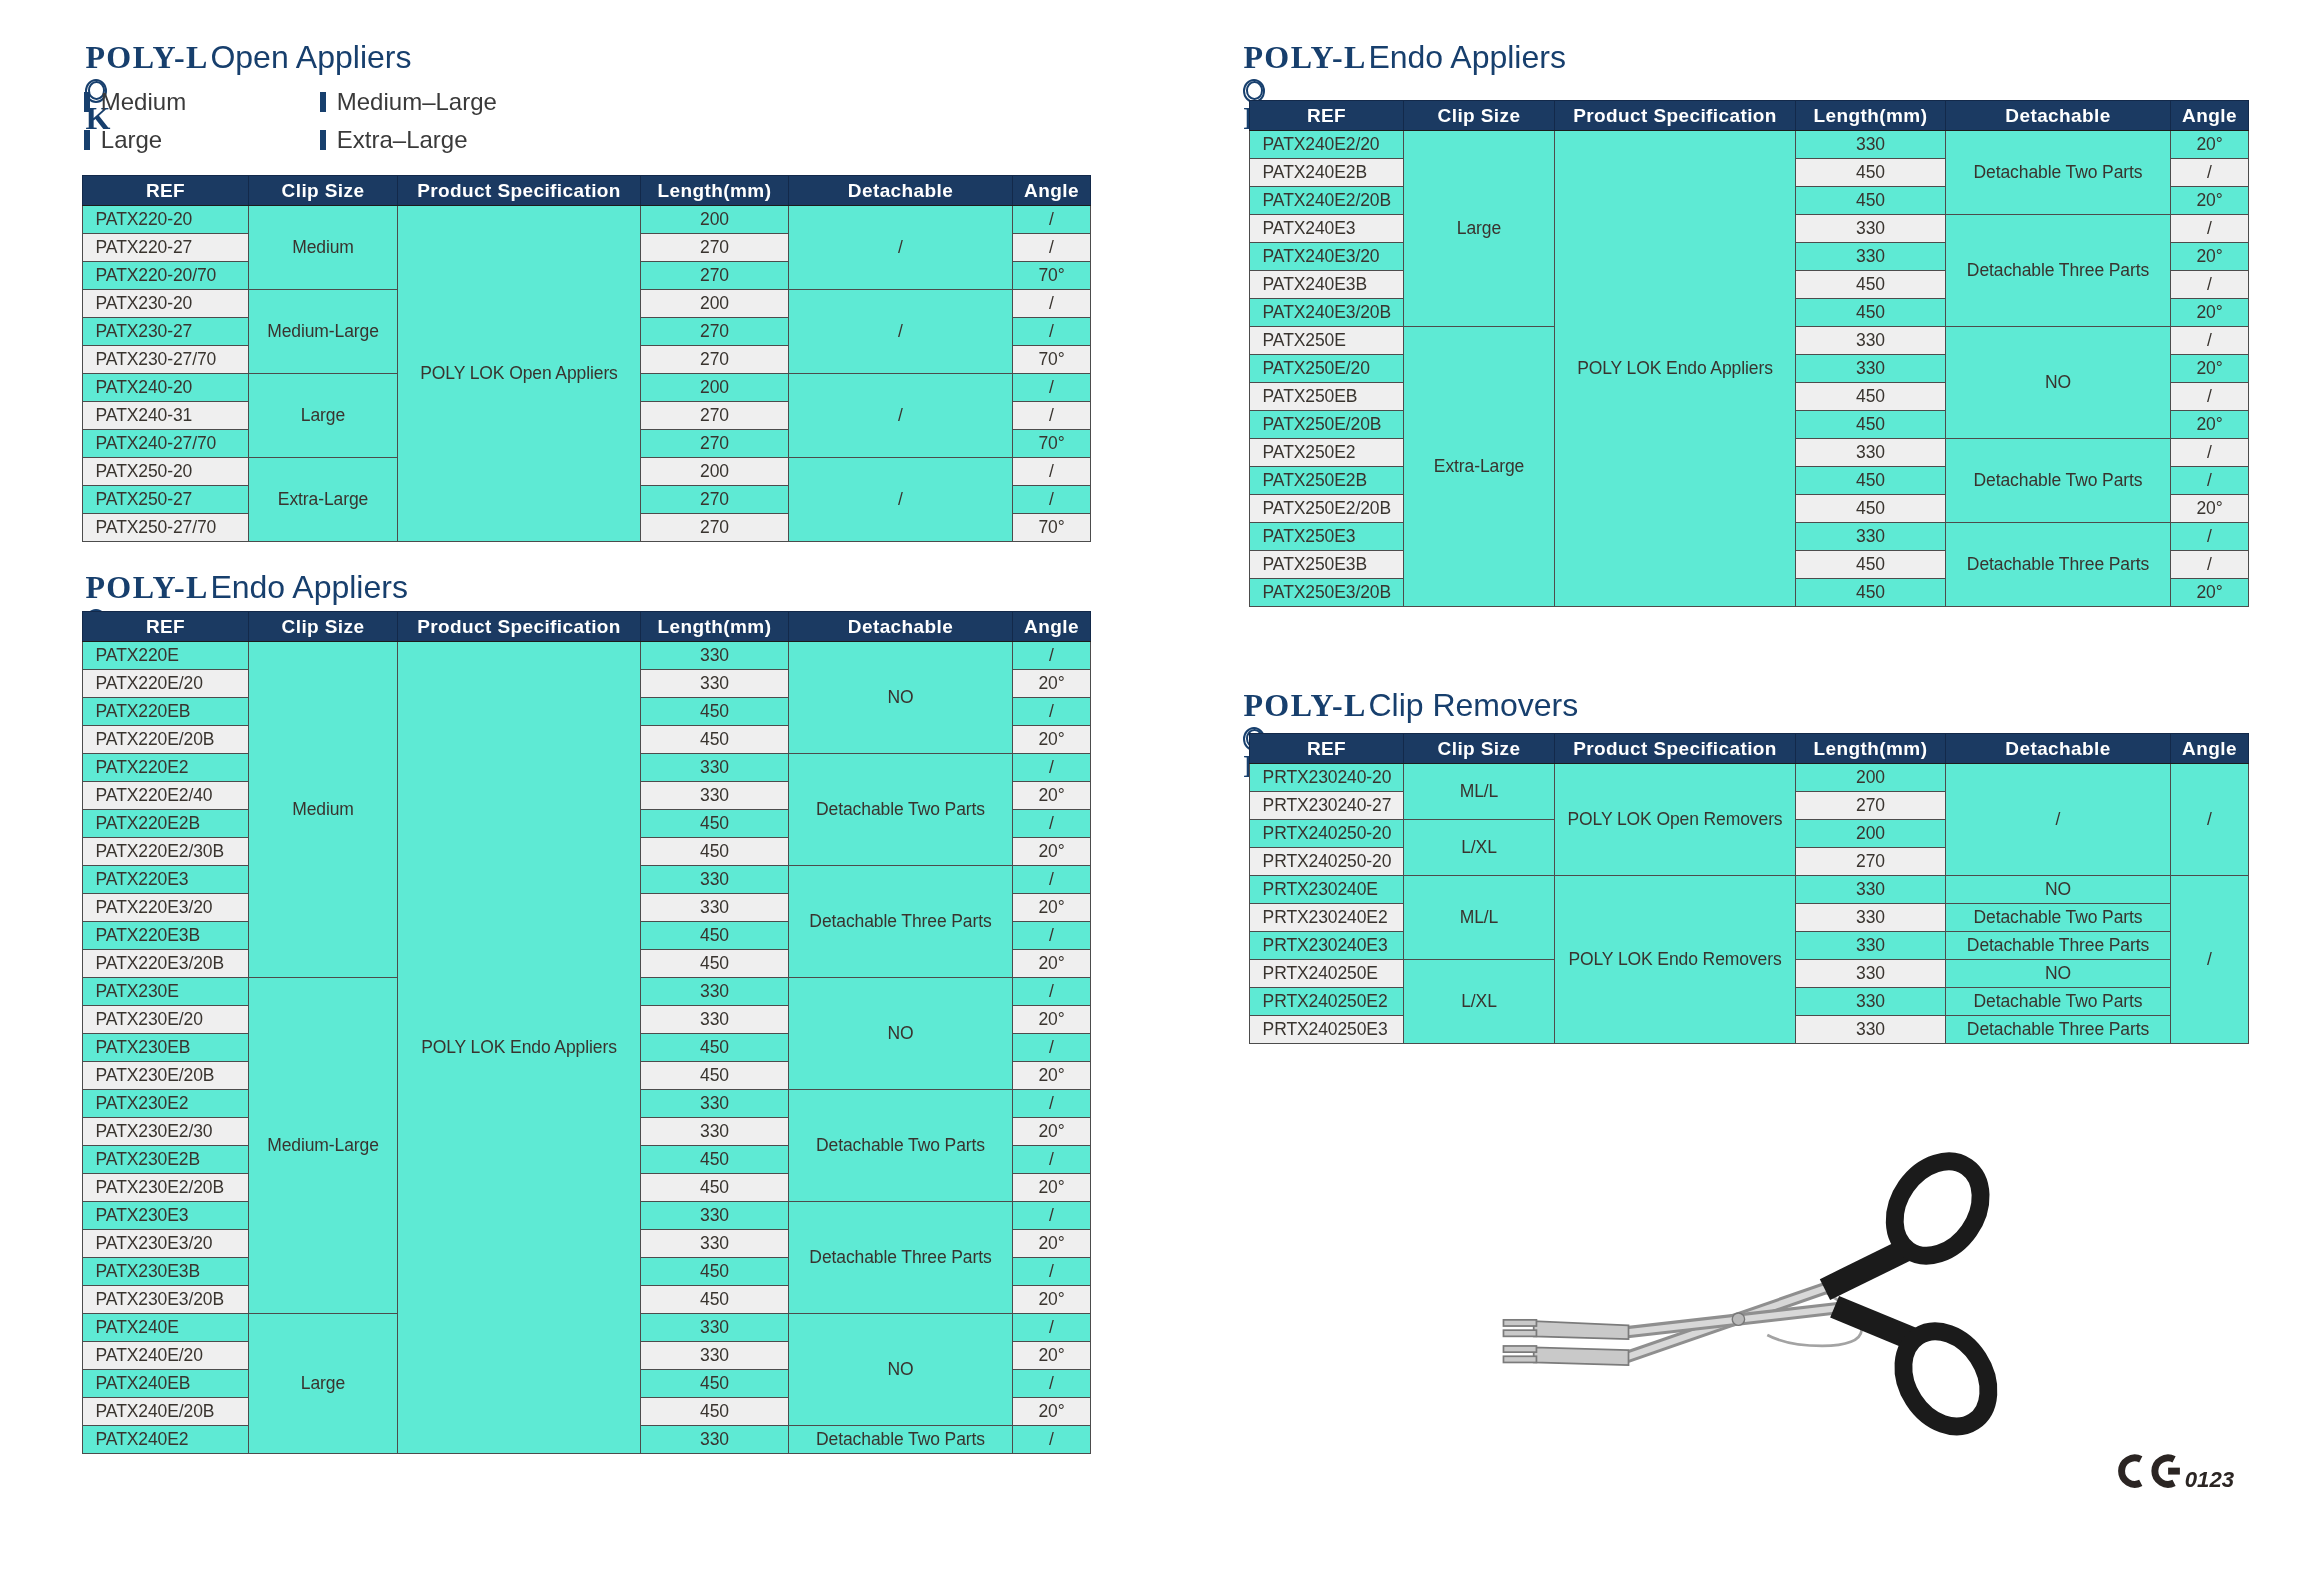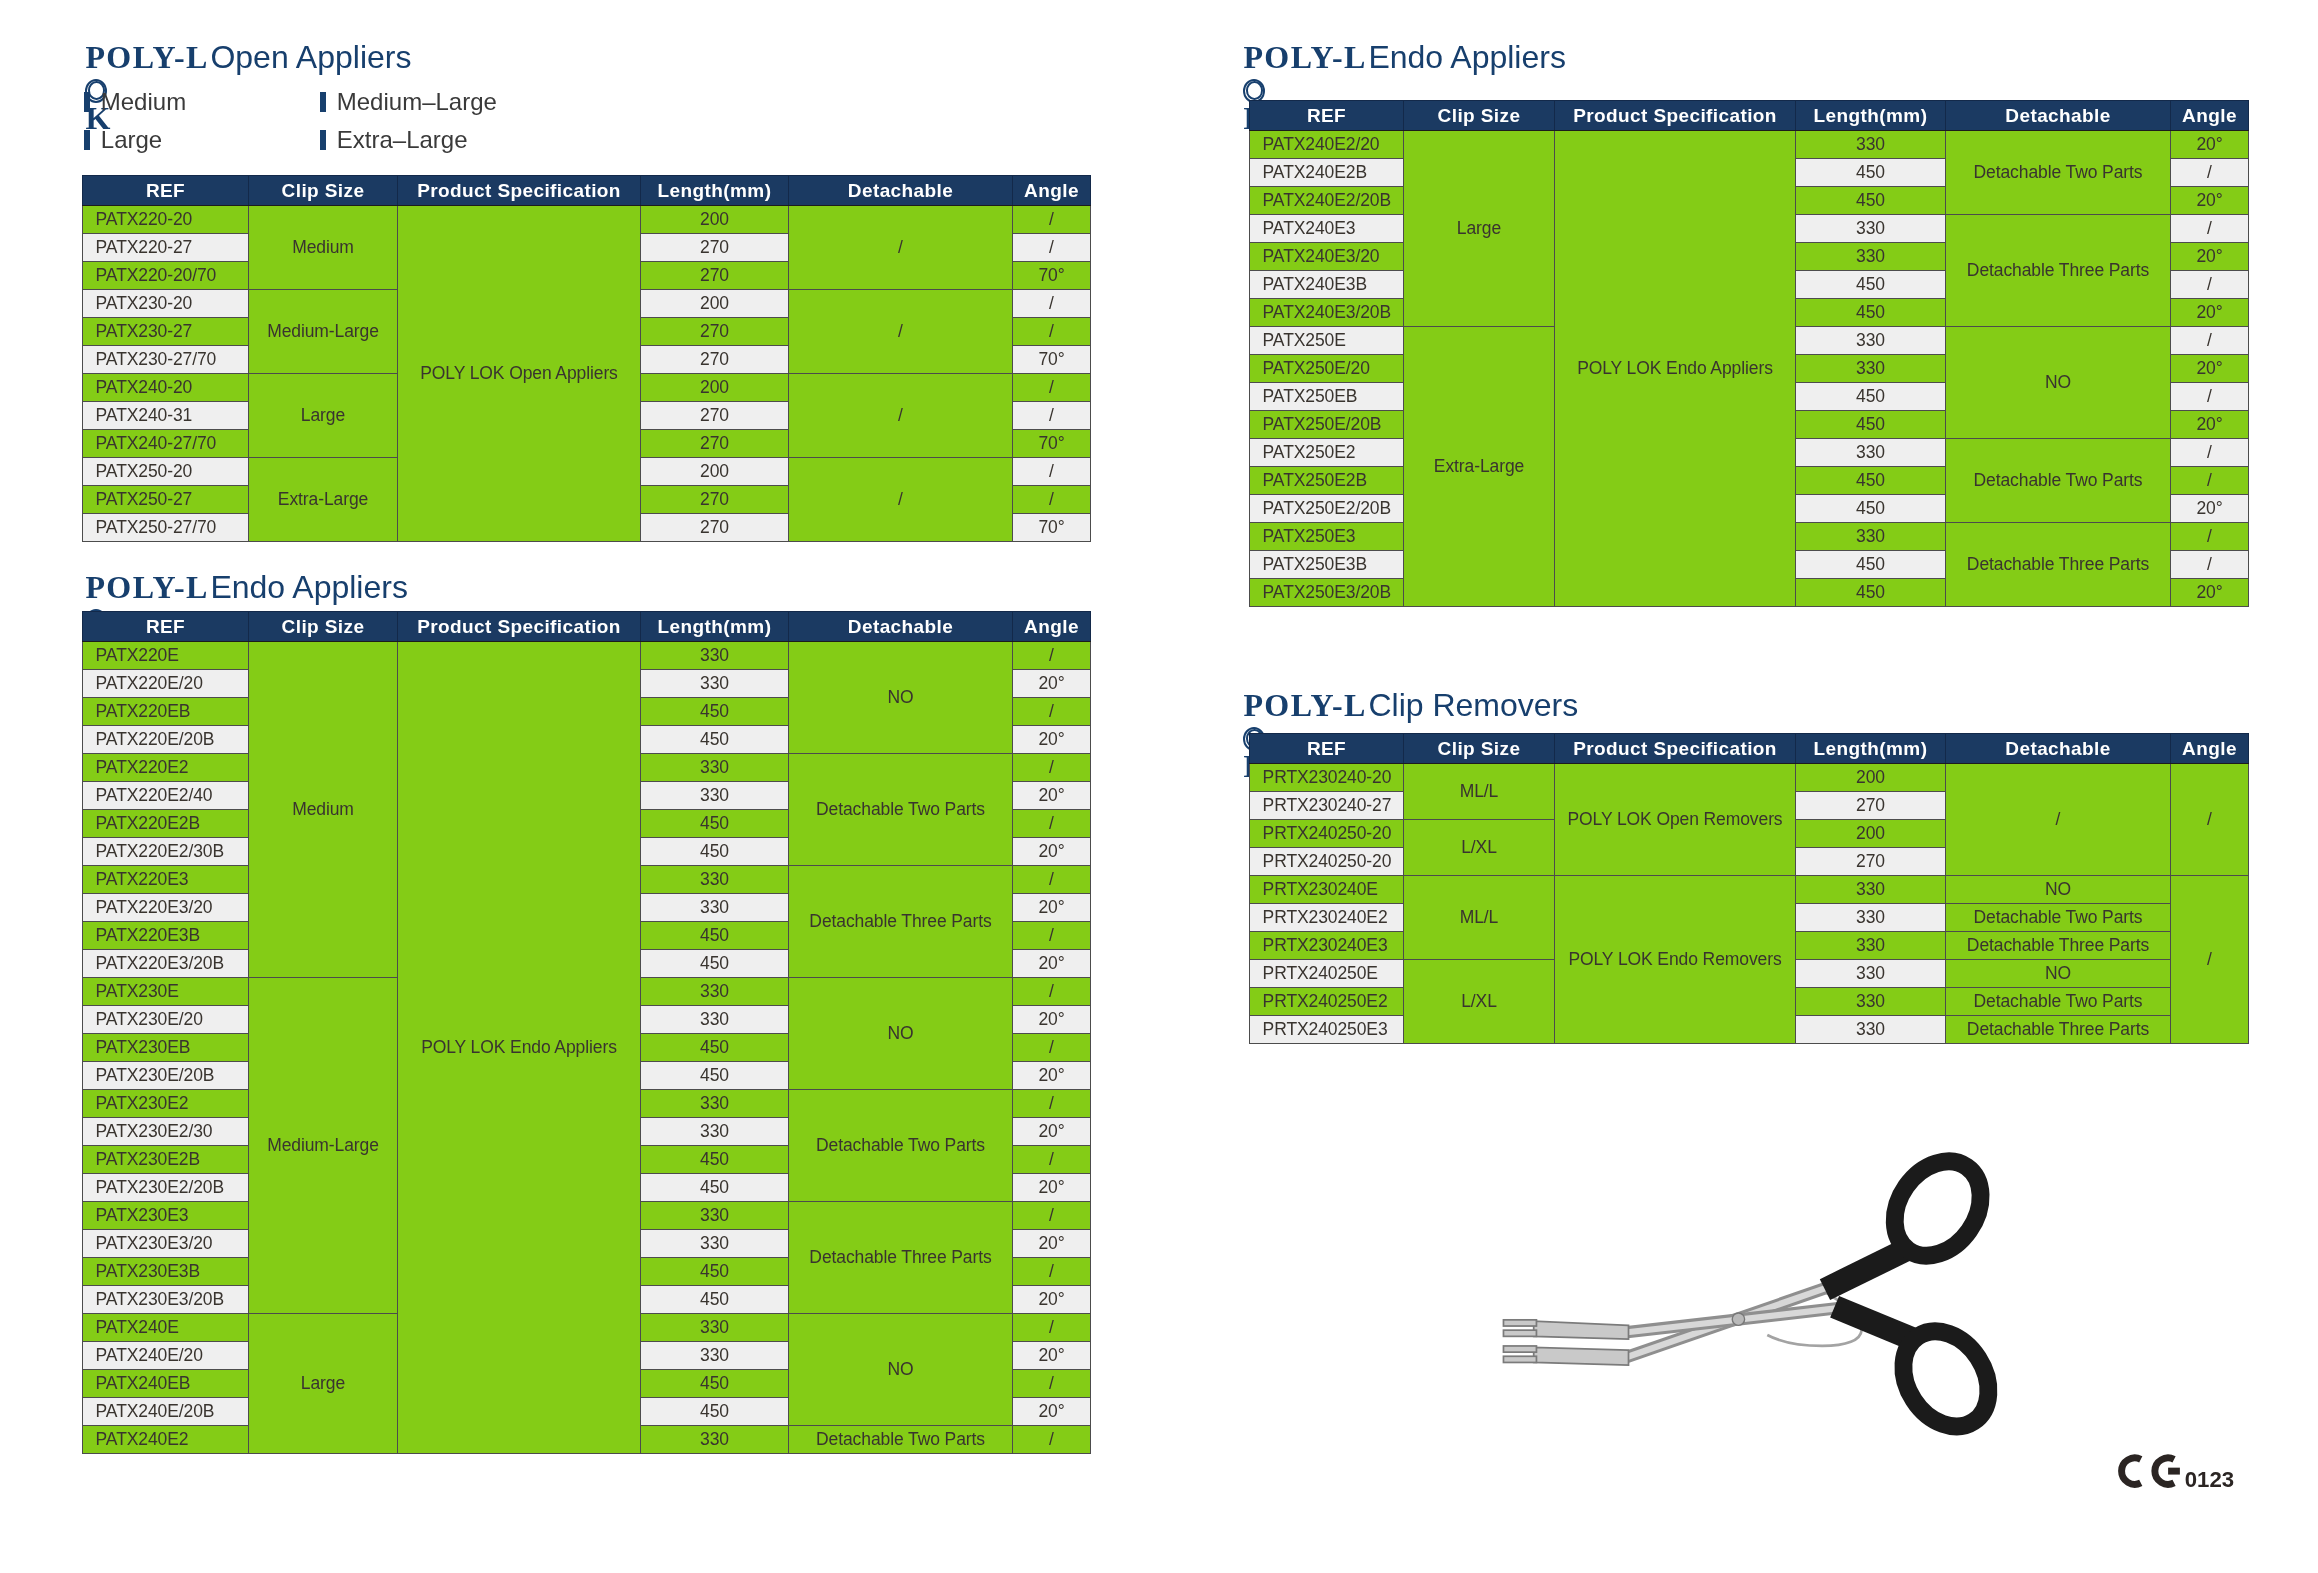--- a/index.html
+++ b/index.html
@@ -30,39 +30,39 @@
   .sec-title .rest{font-size:32px;font-weight:400;margin-left:3px;letter-spacing:0px;}
   
   .bullets{
     position:absolute;left:84px;top:88px;display:grid;
     grid-template-columns:236px auto;row-gap:9.8px;font-size:24px;color:#3a3a3a;
   }
   .bullet{display:flex;align-items:center;}
   .bullet .bar{width:5.6px;height:20.3px;background:var(--title);display:inline-block;margin-right:11.2px;}
   
   .spec-table{
-    position:absolute;border-collapse:collapse;table-layout:fixed;background:#84cc16;
+    position:absolute;border-collapse:collapse;table-layout:fixed;background:#5eead4;
     border:1.4px solid #2f2f2f;
     padding-left:24px;
   }
   .spec-table th{
     background:var(--navy);color:#ffffff;font-size:19px;font-weight:bold;height:29.4px;
     border:0.7px solid #13294a;border-bottom:1.4px solid #1c1c1c;padding:0;letter-spacing:0.4px;
   }
   .spec-table td{
     border:0.7px solid var(--border);border-top-width:1.4px;border-bottom-width:1.4px;
     font-size:17.5px;color:var(--cell-text);text-align:center;vertical-align:middle;
     height:27px;padding:0;letter-spacing:-0.1px;overflow:hidden;white-space:nowrap;
   }
   .spec-table.dense td{height:27px;}
   .spec-table td.ref{text-align:left;padding-left:12.6px;}
   .spec-table tr.alt td.shade{background:var(--alt);}
   
   .instrument{position:absolute;left:1465px;top:1104px;}
-  .ce{position:absolute;left:2112px;top:1451px;}
+  .ce{position:absolute;left:2112px;top:1451px;font-style:italic;}
 </style>
 </head>
 <body>
 
 <div class="sec-title" style="left:84px;top:39px">
   <span class="brand">
       <span>POLY-L</span>
       <span class="o-glyph"></span>
       <span>K</span>
     </span>

